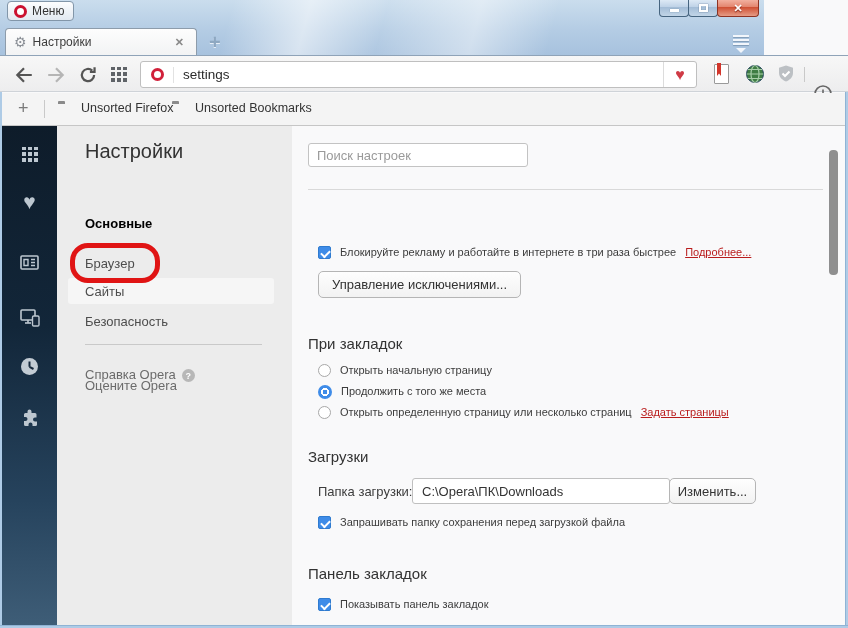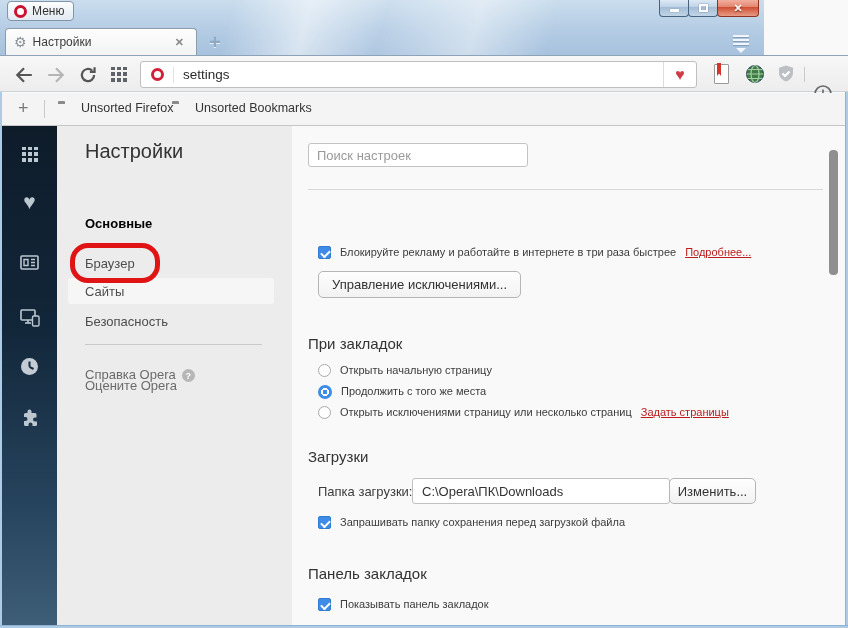--- a/index.html
+++ b/index.html
@@ -291,21 +291,21 @@
     <div class="abs row" style="top:259px">
       <span class="rb sel"></span>
       <span>Продолжить с того же места</span>
     </div>
     <div class="abs row" style="top:238px">
       <span class="rb"></span>
       <span>Открыть начальную страницу</span>
     </div>
     <div class="abs row" style="top:280px">
       <span class="rb"></span>
-      <span>Открыть исключениями страницу или несколько страниц</span>
+      <span>Открыть определенную страницу или несколько страниц</span>
       <a class="lnk" href="#">Задать страницы</a>
     </div>
 
     <div class="abs sec-h" style="top:322px">Загрузки</div>
     <div class="abs fld-label">Папка загрузки:</div>
     <div class="abs fld">C:\Opera\ПК\Downloads</div>
     <button class="abs btn chg-btn">Изменить...</button>
     <div class="abs row" style="top:390px">
       <span class="cb"></span>
       <span>Запрашивать папку сохранения перед загрузкой файла</span>

